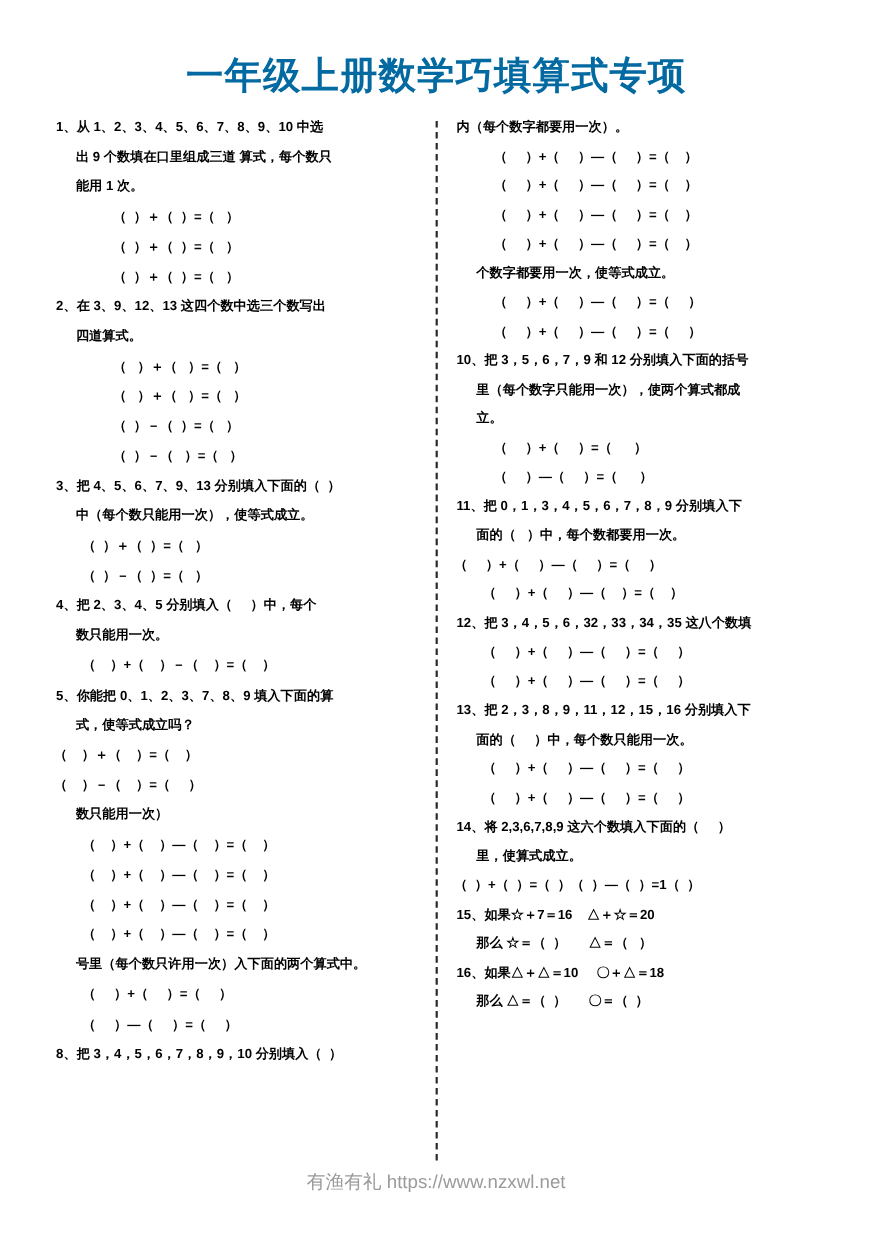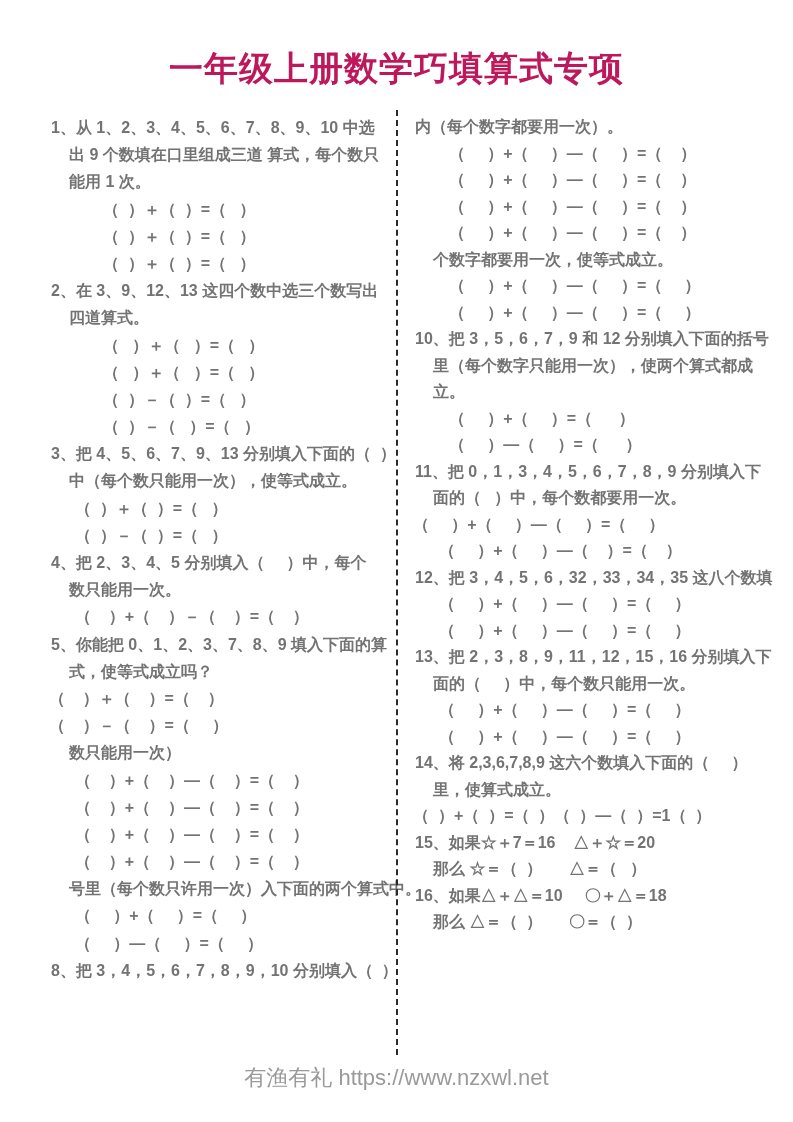--- a/index.html
+++ b/index.html
@@ -5,40 +5,40 @@
 <style>
   *{margin:0;padding:0;box-sizing:border-box}
   html,body{background:#ffffff}
   .page{
     position:relative;width:793px;height:1122px;background:#fff;
     color:#111;font-family:"Liberation Sans",sans-serif;overflow:hidden;
   }
   .title{
     position:absolute;top:46px;left:0;width:100%;text-align:center;
     font-size:34px;font-weight:bold;letter-spacing:1px;
-    font-family:"Liberation Serif",serif;color:#be185d;
+    font-family:"Liberation Serif",serif;color:#0369a1;
   }
-  .col{position:absolute;top:114px;font-size:16px;font-weight:bold;color:#737373}
+  .col{position:absolute;top:102px;font-size:12px;font-weight:bold;color:#000000}
   .col-left{left:45px;width:352px}
   .col-right{left:409px;width:376px}
   .line{white-space:pre;height:27.2px;line-height:27.2px}
   .col-right .line{height:26.5px;line-height:26.5px}
   .l-prob{padding-left:6px}
   .l-cont{padding-left:24px}
   .l-eq.i0{padding-left:4px}
   .l-eq.i1{padding-left:30px}
   .l-eq.i2{padding-left:40px}
   .l-eq.i3{padding-left:58px}
   .divider{
     position:absolute;left:396px;top:110px;height:945px;width:0;
     border-left:2px dashed #2a2a2a;
   }
   .footer{
     position:absolute;top:1063px;left:0;width:100%;text-align:center;
-    font-size:22px;font-weight:normal;color:#9a9a9a;
+    font-size:17px;font-weight:normal;color:#9a9a9a;
   }
 </style>
 </head>
 <body>
 
 <div class="page">
   <h1 class="title">一年级上册数学巧填算式专项</h1>
   <div class="col col-left">
       <div class="line l-prob">1、从 1、2、3、4、5、6、7、8、9、10 中选</div>
       <div class="line l-cont">出 9 个数填在口里组成三道 算式，每个数只</div>

